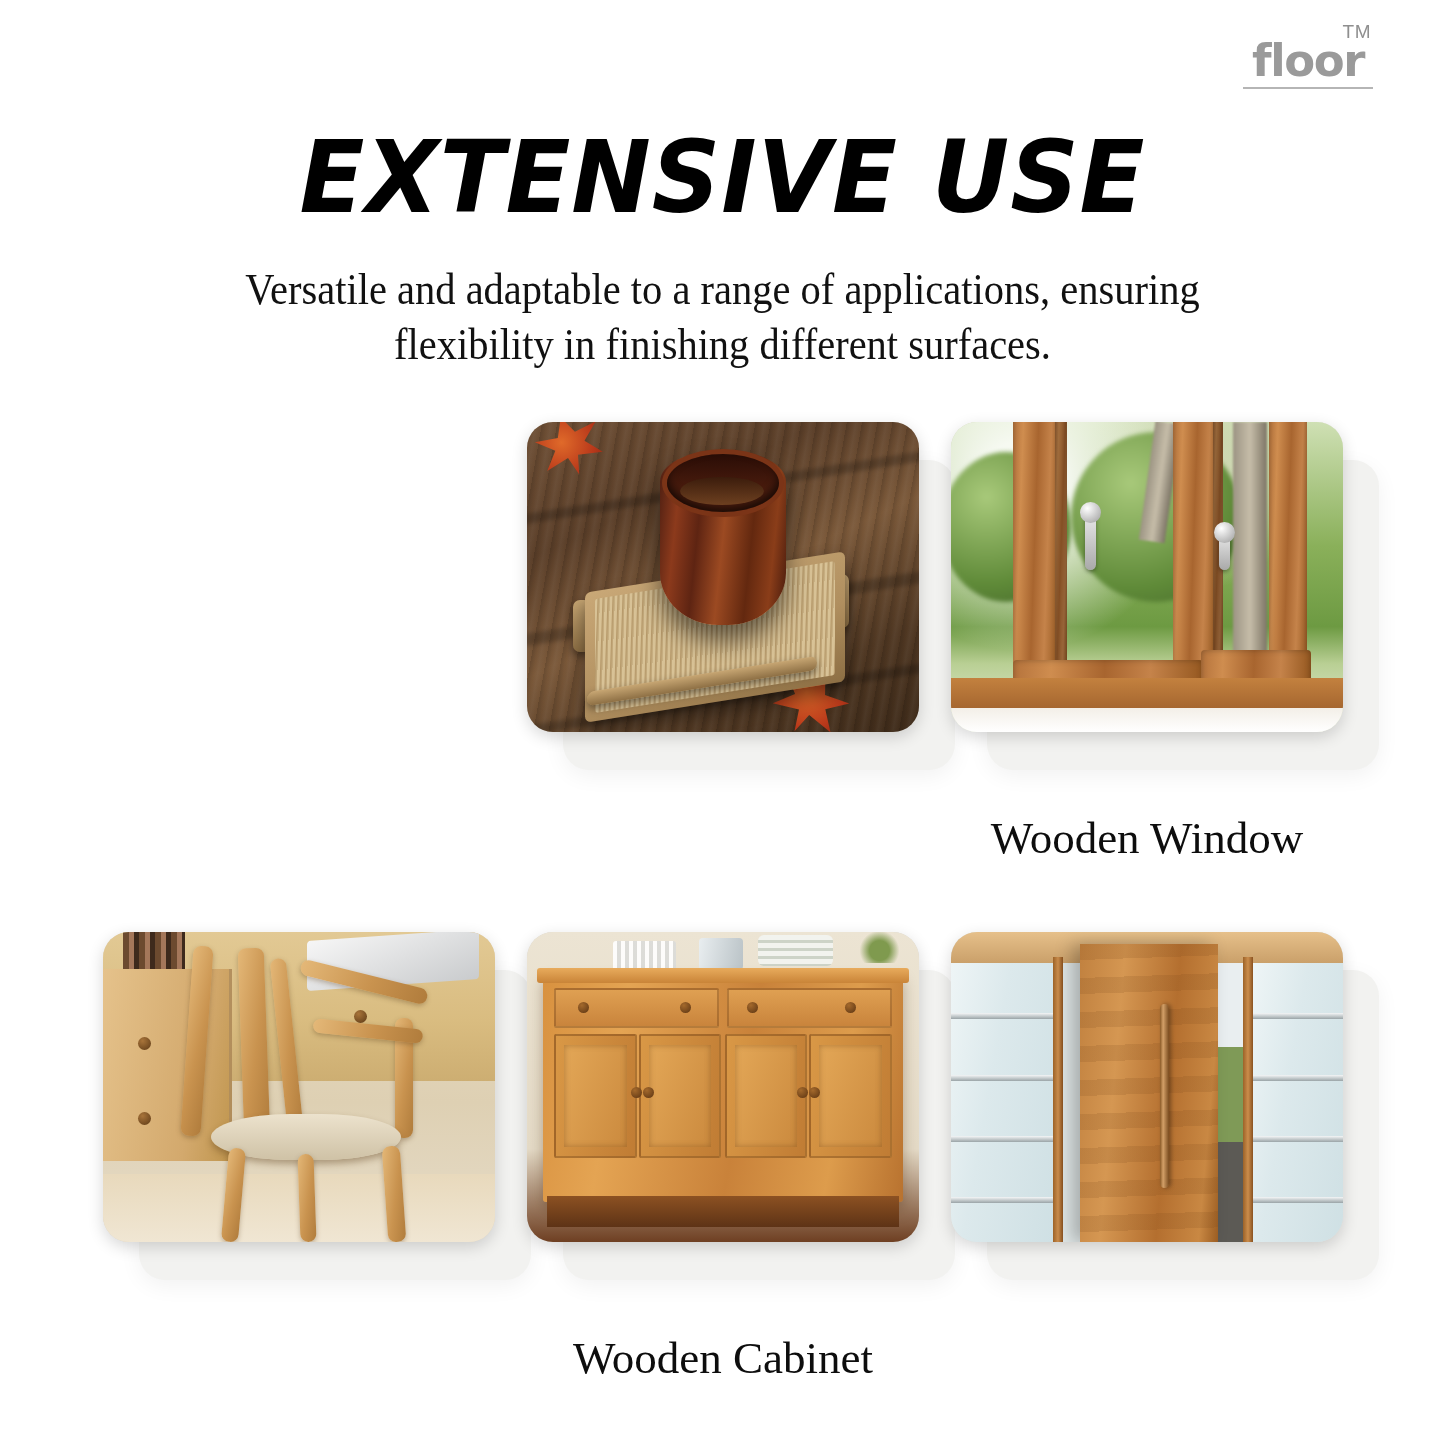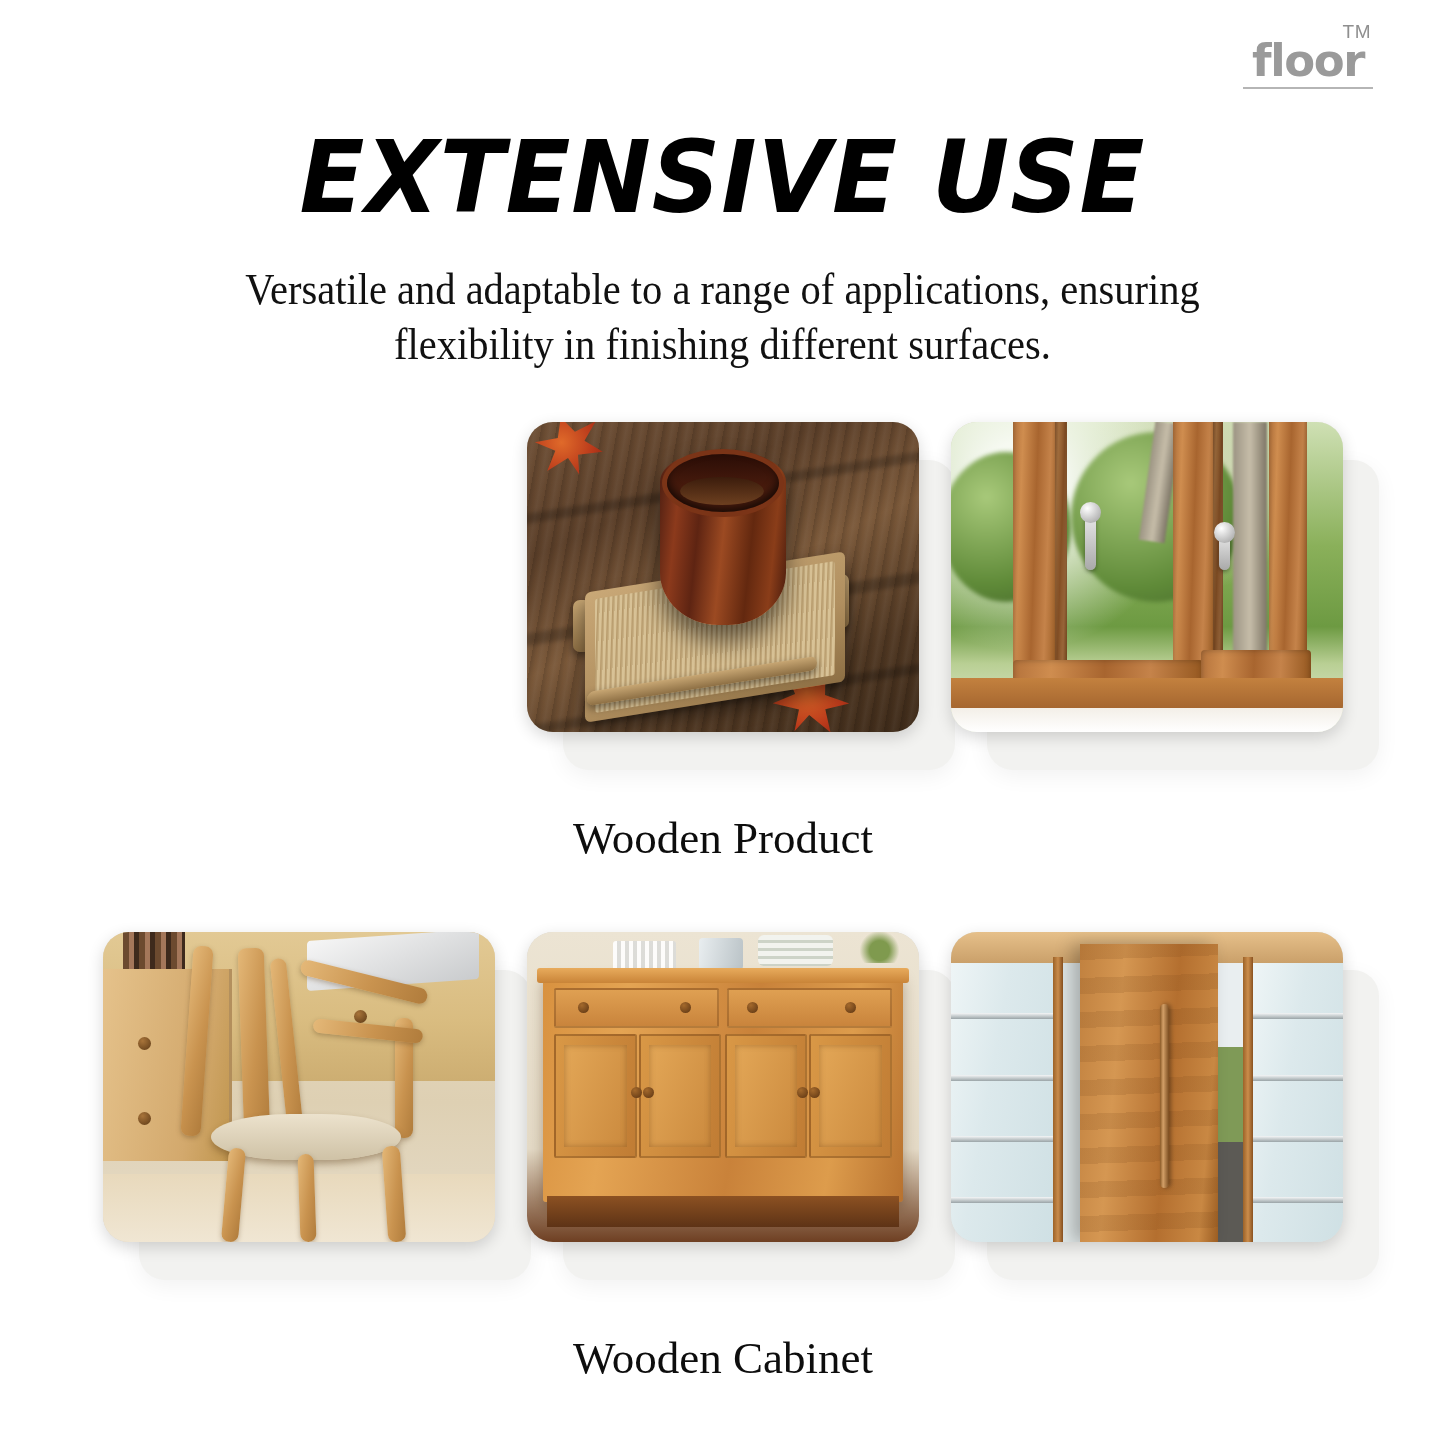--- a/index.html
+++ b/index.html
@@ -439,21 +439,20 @@
               <div class="tray"></div>
               <div class="tray-leg" style="left:60px; top:252px; width:230px; height:14px; transform:skewY(-9deg);"></div>
               <div class="cup">
                 <div class="cup-rim"></div>
                 <div class="cup-liquid"></div>
               </div>
             </div>
           </div>
         </div>
       </div>
-      <div class="caption">Wooden Product</div>
     </div>
 
     <div class="cell col2">
       <div class="card">
         <div class="card-shadow"></div>
         <div class="card-photo">
           <div class="photo-inner">
             <div class="ph-win">
               <div class="outside"></div>
               <div class="bush" style="left:-10px; top:30px; width:130px; height:150px;"></div>
@@ -467,20 +466,21 @@
               <div class="frame" style="left:318px; top:-10px; width:38px; height:300px;"></div>
               <div class="frame" style="left:62px; top:238px; width:190px; height:46px; border-radius:4px;"></div>
               <div class="frame" style="left:250px; top:228px; width:110px; height:44px; border-radius:4px;"></div>
               <div class="handle" style="left:134px; top:92px;"></div>
               <div class="handle" style="left:268px; top:112px; height:36px;"></div>
               <div class="sill"></div>
             </div>
           </div>
         </div>
       </div>
+      <div class="caption">Wooden Window</div>
     </div>
   </div>
 
   <div class="grid-row row2">
 
     <div class="cell col0">
       <div class="card">
         <div class="card-shadow"></div>
         <div class="card-photo">
           <div class="photo-inner">

